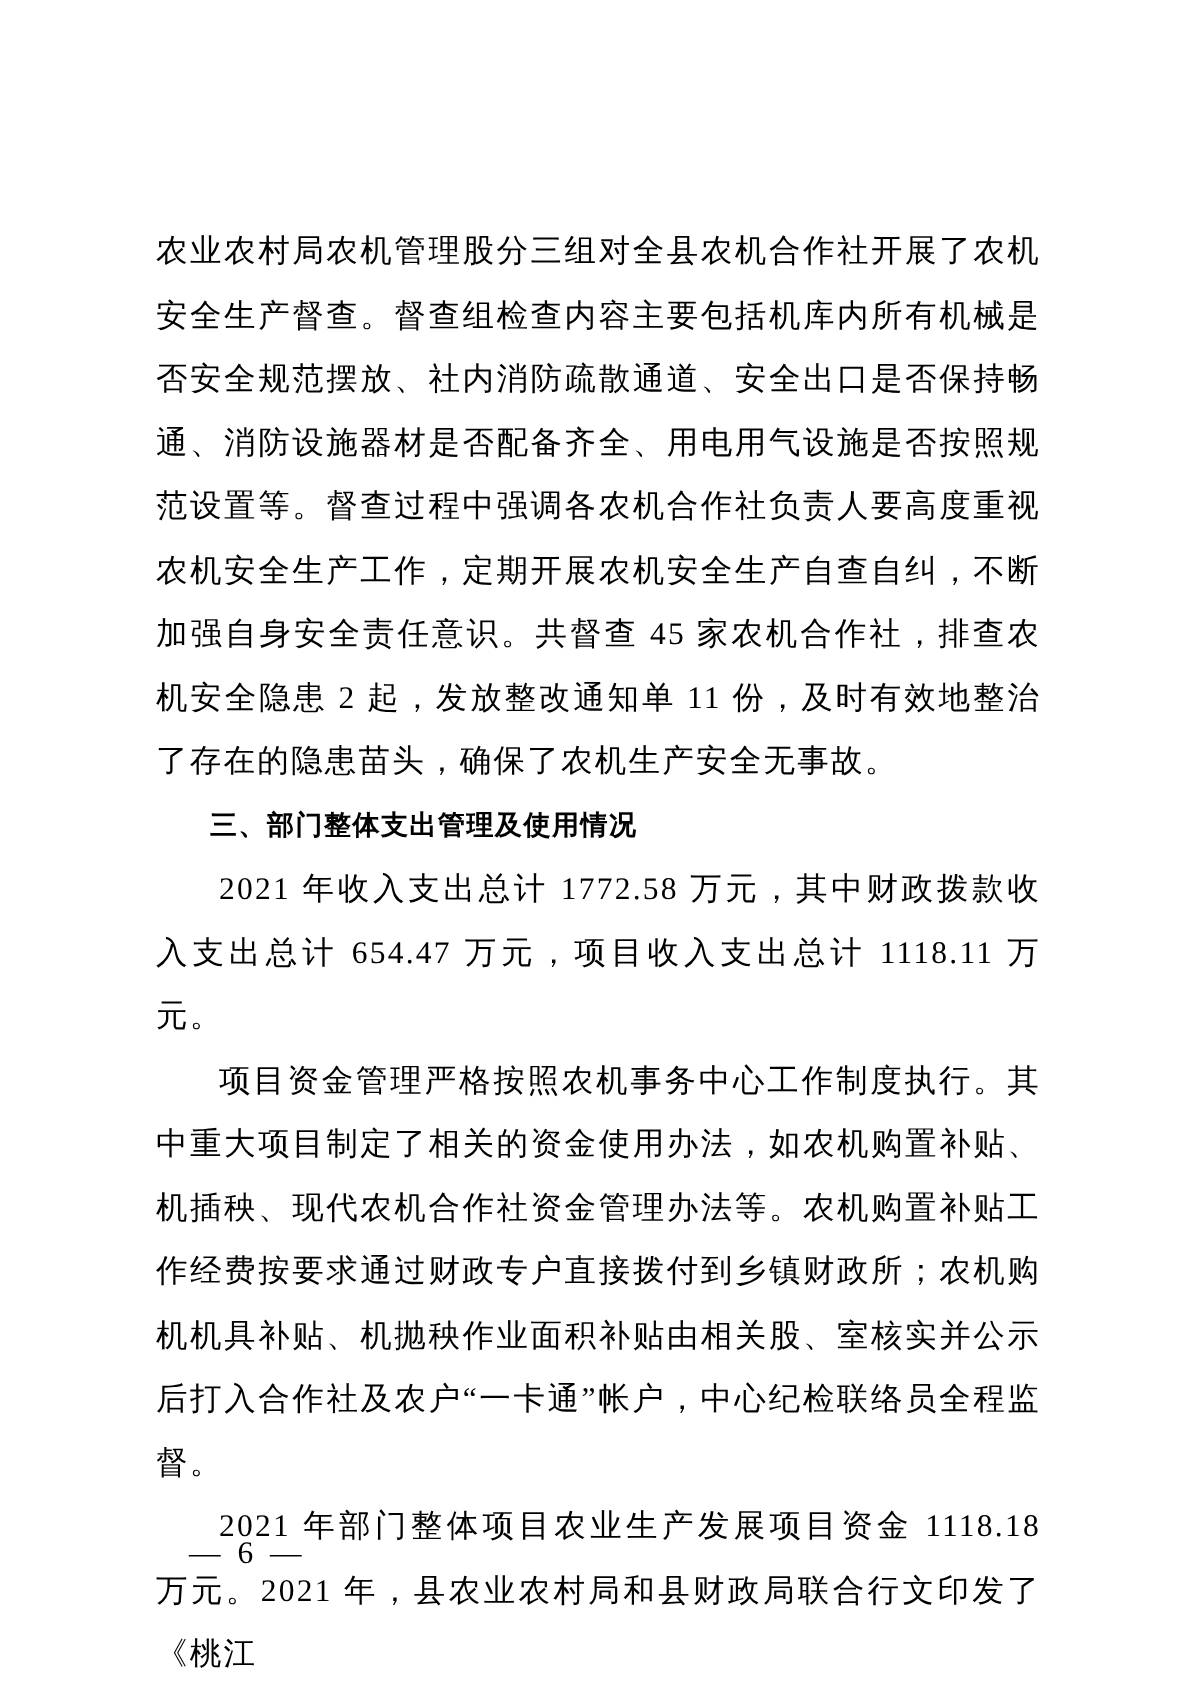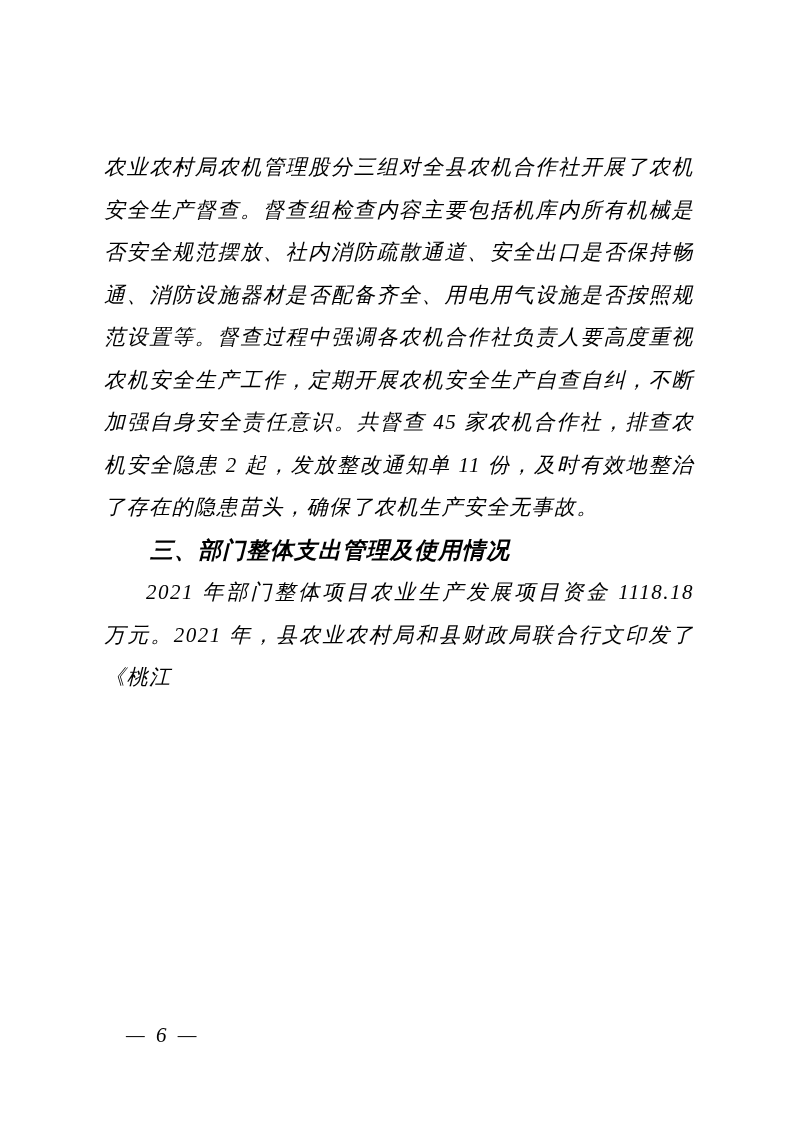--- a/index.html
+++ b/index.html
@@ -9,57 +9,58 @@
     color: #000000;
     font-family: "Liberation Serif", "DejaVu Serif", serif;
     position: relative;
     overflow: hidden;
   }
   .page {
     position: absolute;
     left: 0; top: 0;
     width: 637px; height: 1122px;
     background: #ffffff;
-    font-style: italic;
   }
   .content {
     position: absolute;
     left: 104px;
     top: 146px;
     width: 590px;
   }
   .para {
     font-size: 21px;
     line-height: 42.5px;
     letter-spacing: 1.5px;
     text-align: justify;
     text-justify: inter-character;
     word-break: break-all;
   }
   .para.indent { text-indent: 2em; }
   .heading {
     font-family: "Liberation Sans", "DejaVu Sans", sans-serif;
     font-weight: bold;
-    font-size: 23px;
+    font-size: 18px;
     line-height: 42.5px;
     letter-spacing: 1px;
     text-indent: 2em;
   }
   .page-number {
     position: absolute;
     left: 126px;
     top: 1020px;
     font-size: 21px;
     letter-spacing: 3px;
     line-height: 30px;
   }
 </style>
 </head>
 <body>
 
 <div class="page">
   <div class="content">
     <p class="para">农业农村局农机管理股分三组对全县农机合作社开展了农机安全生产督查。督查组检查内容主要包括机库内所有机械是否安全规范摆放、社内消防疏散通道、安全出口是否保持畅通、消防设施器材是否配备齐全、用电用气设施是否按照规范设置等。督查过程中强调各农机合作社负责人要高度重视农机安全生产工作，定期开展农机安全生产自查自纠，不断加强自身安全责任意识。共督查 45 家农机合作社，排查农机安全隐患 2 起，发放整改通知单 11 份，及时有效地整治了存在的隐患苗头，确保了农机生产安全无事故。</p>
     <h2 class="heading">三、部门整体支出管理及使用情况</h2>
+    <p class="para indent">2021 年收入支出总计 1772.58 万元，其中财政拨款收入支出总计 654.47 万元，项目收入支出总计 1118.11 万元。</p>
+    <p class="para indent">项目资金管理严格按照农机事务中心工作制度执行。其中重大项目制定了相关的资金使用办法，如农机购置补贴、机插秧、现代农机合作社资金管理办法等。农机购置补贴工作经费按要求通过财政专户直接拨付到乡镇财政所；农机购机机具补贴、机抛秧作业面积补贴由相关股、室核实并公示后打入合作社及农户“一卡通”帐户，中心纪检联络员全程监督。</p>
     <p class="para indent">2021 年部门整体项目农业生产发展项目资金 1118.18 万元。2021 年，县农业农村局和县财政局联合行文印发了《桃江</p>
   </div>
   <div class="page-number">— 6 —</div>
 </div>
 
 </body></html>

